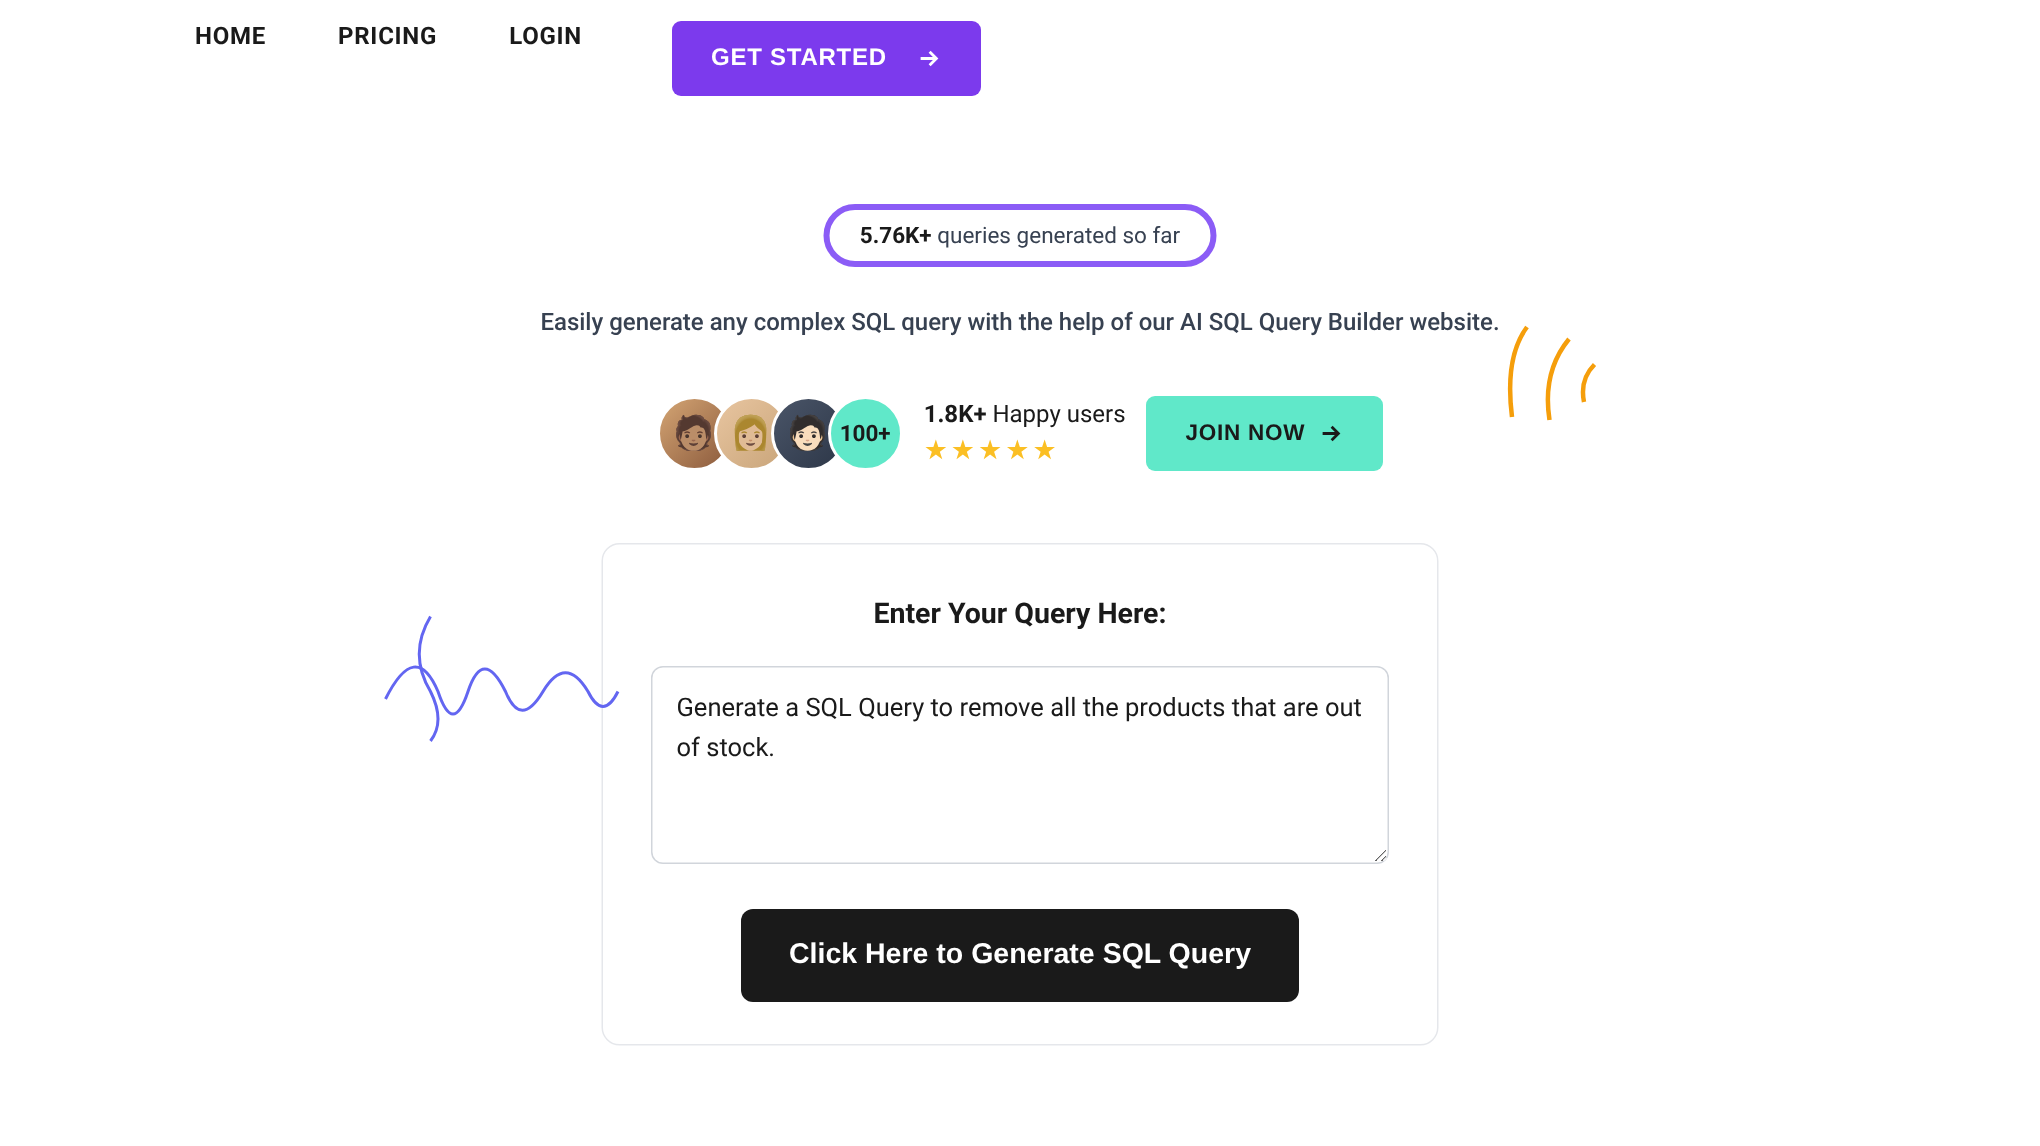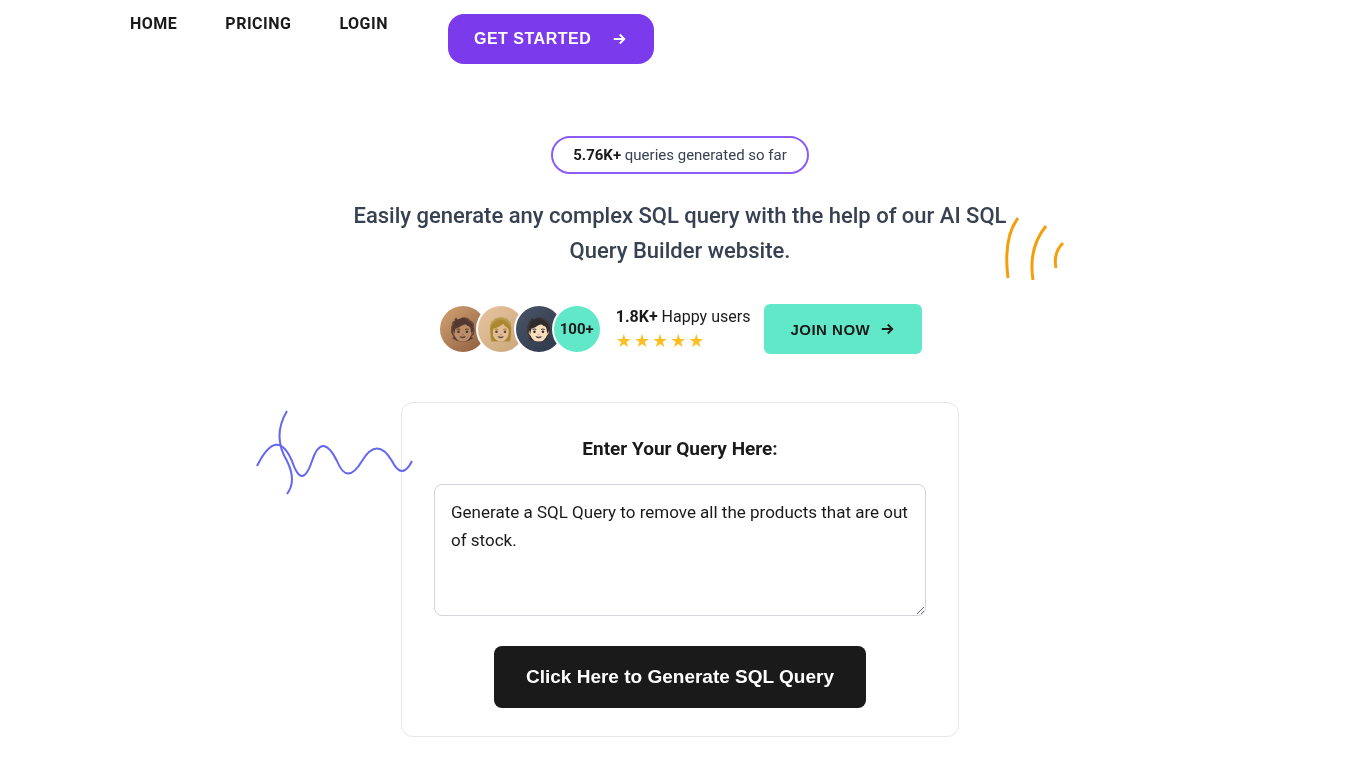--- a/index.html
+++ b/index.html
@@ -52,39 +52,39 @@
       letter-spacing: 0.5px;
     }
     .get-started-btn {
       display: flex;
       align-items: center;
       gap: 19px;
       background: #7c3aed;
       color: white;
       padding: 16px 26px;
       border: none;
-      border-radius: 16px;
+      border-radius: 6px;
       font-size: 16px;
       font-weight: 700;
       letter-spacing: 0.5px;
       cursor: pointer;
       margin-left: 12px;
     }
     .arrow-icon {
       width: 18px;
       height: 18px;
     }
     .main {
       text-align: center;
       padding-top: 58px;
       position: relative;
     }
     .queries-badge {
       display: inline-block;
-      border: 2px solid #8b5cf6;
+      border: 4px solid #8b5cf6;
       border-radius: 999px;
       padding: 8px 20px;
       font-size: 15px;
       margin-bottom: 24px;
     }
     .queries-count {
       font-weight: 700;
     }
     .queries-text {
       color: #374151;
@@ -97,21 +97,21 @@
       margin-bottom: 30px;
     }
     .headline-colored {
       background: linear-gradient(90deg, #ec4899 0%, #a855f7 30%, #6366f1 60%, #10b981 100%);
       -webkit-background-clip: text;
       background-clip: text;
       -webkit-text-fill-color: transparent;
       color: transparent;
     }
     .subtext {
-      font-size: 22px;
+      font-size: 16px;
       color: #374151;
       line-height: 1.6;
       max-width: 660px;
       margin: 0 auto 36px auto;
       font-weight: 500;
     }
     .users-row {
       display: flex;
       align-items: center;
       justify-content: center;

